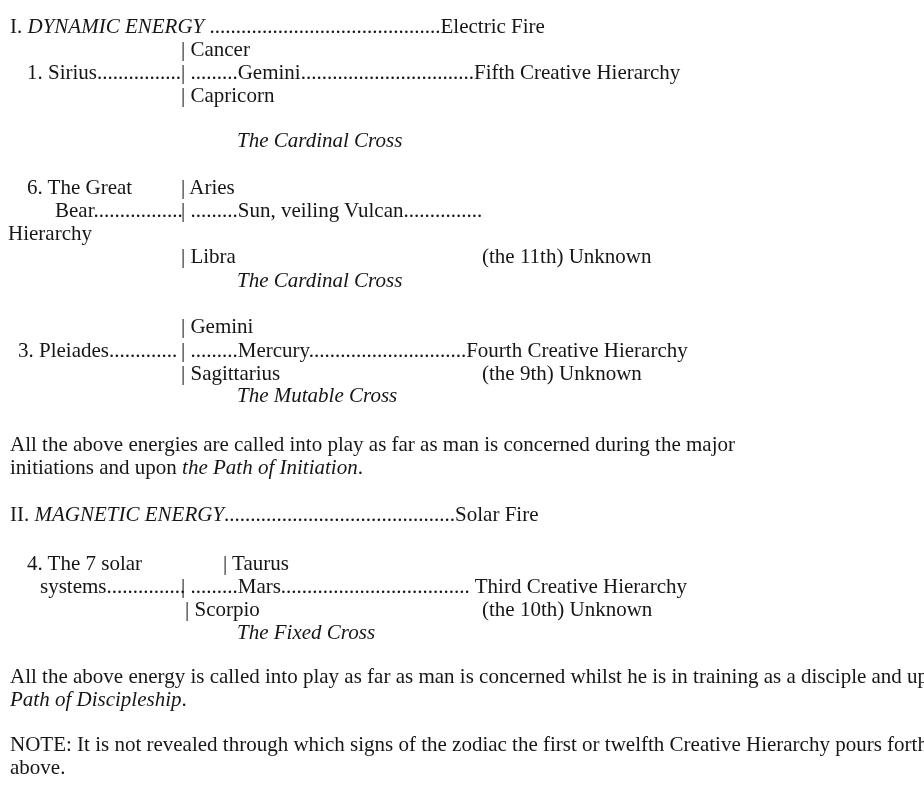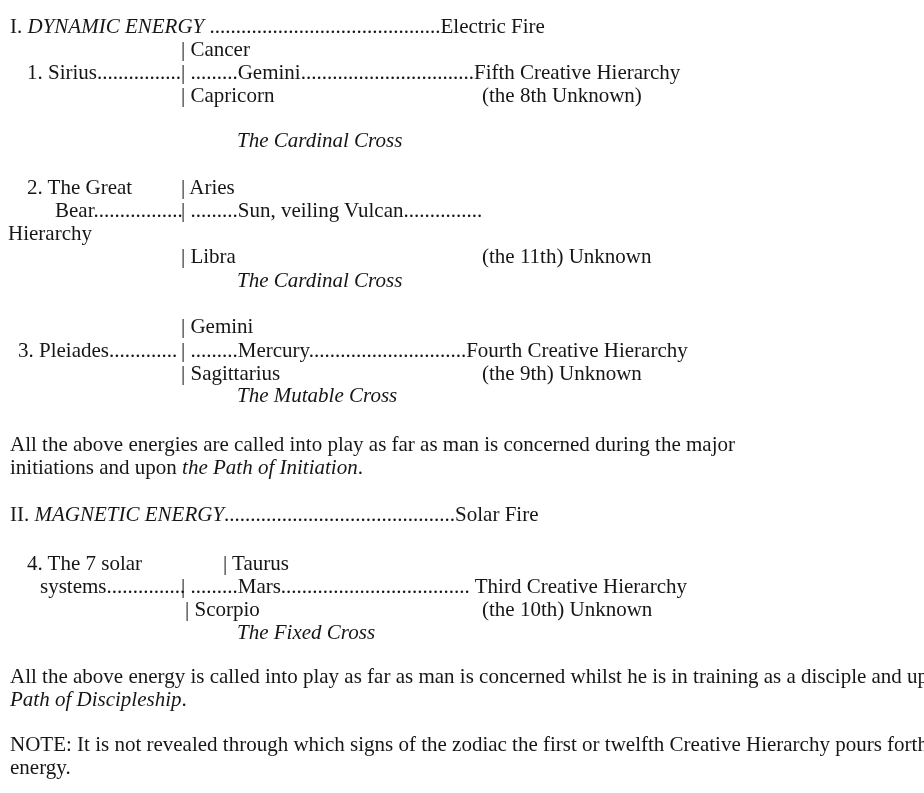--- a/index.html
+++ b/index.html
@@ -30,24 +30,23 @@
 <body>
 
 <div class="page">
 
   <div class="ln" style="top:15px;left:10px"><span>I. </span><span class="it">DYNAMIC ENERGY</span><span> ............................................</span><span>Electric Fire</span></div>
 
   <div class="ln" style="top:38px;left:181px">| Cancer</div>
   <div class="ln" style="top:61px;left:27px">1. Sirius................</div>
   <div class="ln" style="top:61px;left:181px"><span>| .........Gemini.................................</span><span>Fifth Creative Hierarchy</span></div>
   <div class="ln" style="top:84px;left:181px">| Capricorn</div>
-  <div class="ln" style="top:84px;left:482px">(the 8th Unknown)</div>
   <div class="ln it" style="top:129px;left:237px">The Cardinal Cross</div>
 
-  <div class="ln" style="top:176px;left:27px">2. The Great</div>
+  <div class="ln" style="top:176px;left:27px">6. The Great</div>
   <div class="ln" style="top:176px;left:181px">| Aries</div>
   <div class="ln" style="top:199px;left:55px">Bear.................</div>
   <div class="ln" style="top:199px;left:181px">| .........Sun, veiling Vulcan...............</div>
   <div class="ln" style="top:222px;left:8px">Hierarchy</div>
   <div class="ln" style="top:245px;left:181px">| Libra</div>
   <div class="ln" style="top:245px;left:482px">(the 11th) Unknown</div>
   <div class="ln it" style="top:269px;left:237px">The Cardinal Cross</div>
 
   <div class="ln" style="top:315px;left:181px">| Gemini</div>
   <div class="ln" style="top:339px;left:18px">3. Pleiades.............</div>
@@ -66,15 +65,15 @@
   <div class="ln" style="top:575px;left:40px">systems...............</div>
   <div class="ln" style="top:575px;left:181px"><span>| .........Mars....................................</span><span> Third Creative Hierarchy</span></div>
   <div class="ln" style="top:598px;left:185px">| Scorpio</div>
   <div class="ln" style="top:598px;left:482px">(the 10th) Unknown</div>
   <div class="ln it" style="top:621px;left:237px">The Fixed Cross</div>
 
   <div class="ln" style="top:665px;left:10px"><span>All the above energy is called into play as far as man is concerned whilst he is in training as a disciple and upon </span></div>
   <div class="ln" style="top:688px;left:10px"><span class="it">Path of Discipleship</span><span>.</span></div>
 
   <div class="ln" style="top:733px;left:10px">NOTE: It is not revealed through which signs of the zodiac the first or twelfth Creative Hierarchy pours forth its</div>
-  <div class="ln" style="top:756px;left:10px">energy.</div>
+  <div class="ln" style="top:756px;left:10px">above.</div>
 
 </div>
 
 </body></html>

